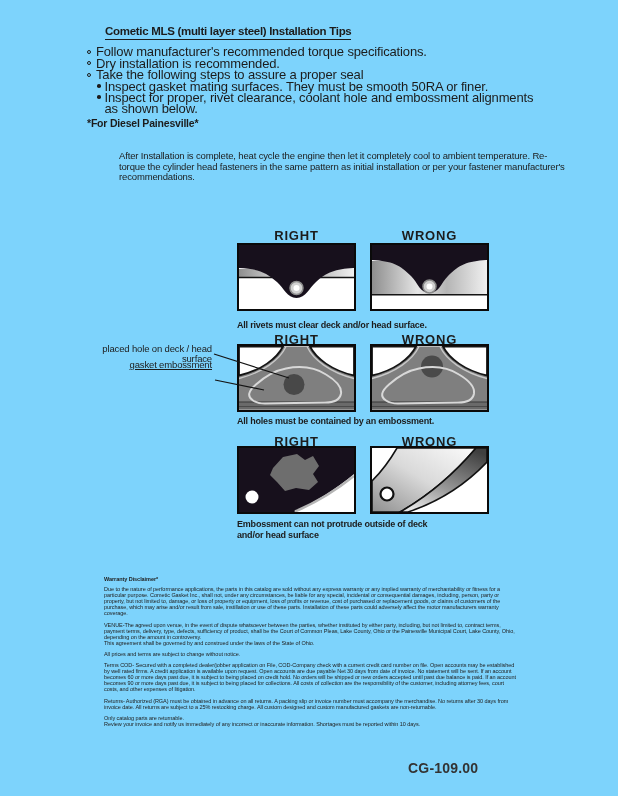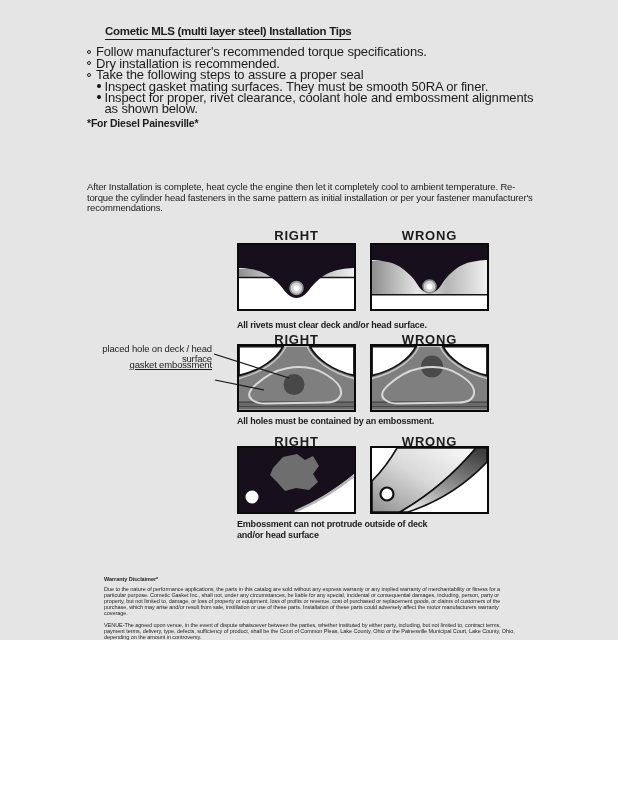--- a/index.html
+++ b/index.html
@@ -1,18 +1,18 @@
 <!DOCTYPE html>
 <html><head>
 <meta charset="utf-8">
 <style>
   * { margin:0; padding:0; box-sizing:border-box; }
   body { background:#ffffff; }
   .page {
-    position:relative; width:618px; height:640px; background:#e5e5e5;
+    position:relative; width:618px; height:796px; background:#7dd3fc;
     font-family:"Liberation Sans", sans-serif; color:#1c1c1c; overflow:hidden;
   }
   .abs { position:absolute; }
   .main-title {
     left:105px; top:25px; font-size:11.5px; font-weight:700; letter-spacing:-0.3px;
     border-bottom:1.5px solid #1c1c1c; padding-bottom:2px; display:inline-block;
   }
   .tips { left:87px; top:46px; width:462px; font-size:13px; letter-spacing:-0.15px; }
   .bullet-line { display:flex; align-items:flex-start; line-height:11.5px; }
   .marker-o {
@@ -21,21 +21,21 @@
   }
   .sub-bullets { margin-left:10px; }
   .sub-line { display:flex; align-items:flex-start; line-height:11px; }
   .marker-dot {
     flex:0 0 auto; width:3.5px; height:3.5px; background:#1c1c1c; border-radius:50%;
     margin:3.5px 4px 0 0;
   }
   .diesel-heading { left:87px; top:117px; font-size:10.5px; font-weight:700; letter-spacing:-0.2px; }
   .body-para { left:87px; width:452px; font-size:9.5px; line-height:10.5px; letter-spacing:-0.15px; }
   .para1 { top:134px; }
-  .para2 { top:182px; }
+  .para2 { top:151px;margin-left:32px; }
   .note { top:206px; }
   .diagrams { left:0; top:228px; width:618px; height:316px; }
   .rw-label { font-size:13px; font-weight:700; letter-spacing:0.8px; width:119px; text-align:center; }
   .panel { width:119px; height:68px; border:2px solid #0a0a0a; background:#fff; }
   .panel svg { display:block; width:100%; height:100%; }
   .caption { font-size:9px; font-weight:700; letter-spacing:-0.2px; line-height:10.5px; }
   .side-label { font-size:9.5px; letter-spacing:-0.15px; line-height:10px; text-align:right; }
   .leader-overlay { left:0; top:0; width:618px; height:316px; pointer-events:none; }
   .disclaimer { left:104px; top:576px; width:412px; font-size:5.5px; line-height:6.1px; letter-spacing:-0.05px; color:#222; }
   .disclaimer .dheading { font-weight:700; margin-bottom:4px; }

